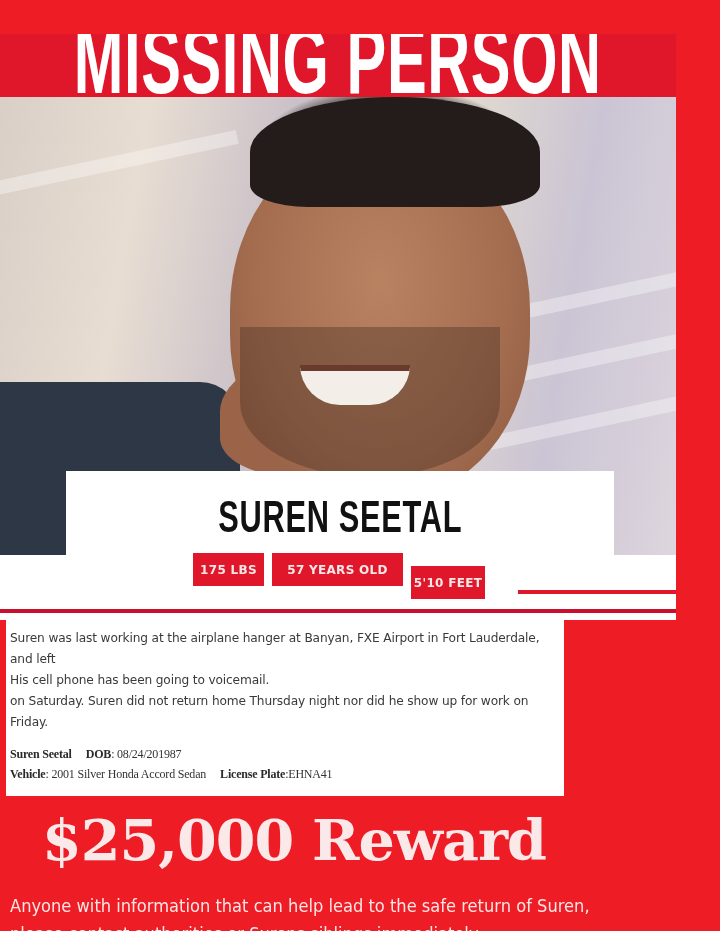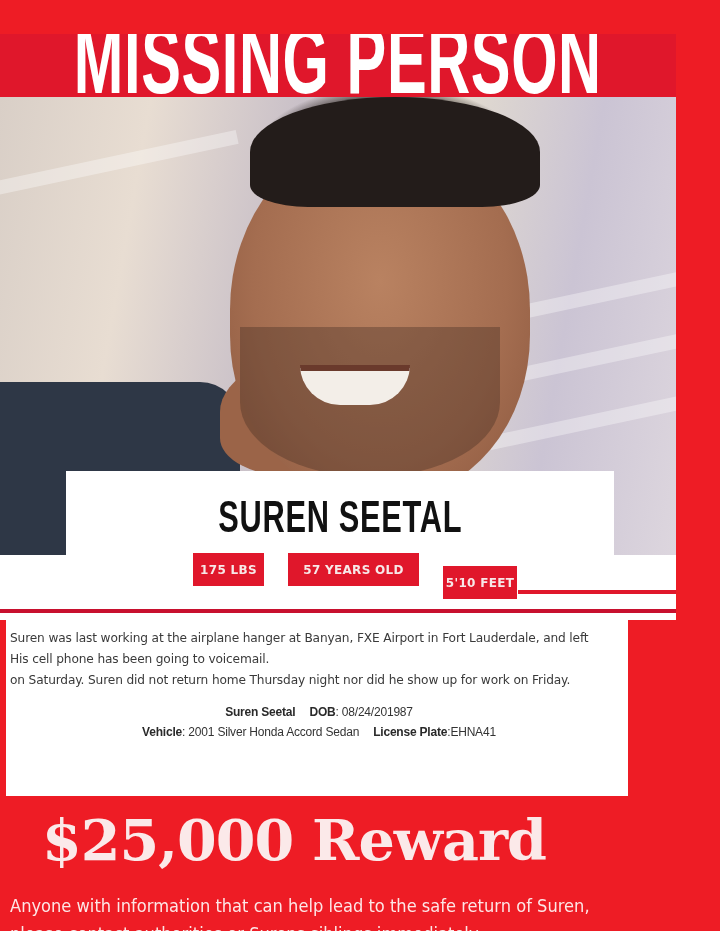--- a/index.html
+++ b/index.html
@@ -79,50 +79,50 @@
     letter-spacing: 1px;
     transform: scaleX(0.7);
     white-space: nowrap;
     margin-top: 8px;
   }
 
   .white-band { position: absolute; left: 0; top: 555px; width: 676px; height: 65px; background: #ffffff; }
 
   .badges {
     position: absolute; left: 193px; top: 553px; height: 33px;
-    display: flex; gap: 24px; border-radius: 9px;
+    display: flex; gap: 8px; border-radius: 9px;
   }
   .badge {
     background: #e0172b; color: #f7e8e8;
     font-family: "DejaVu Sans", sans-serif; font-weight: 700;
     font-size: 12px; height: 33px;
     display: flex; align-items: center; justify-content: center;
     letter-spacing: 0.3px;
   }
   .badge.b1 { width: 71px; }
   .badge.b2 { width: 131px; }
   .badge.b3 { width: 74px; margin-top: 13px; }
 
   .red-rule-short { position: absolute; left: 518px; top: 590px; width: 158px; height: 4px; background: #e0172b; }
   .red-rule { position: absolute; left: 0; top: 609px; width: 676px; height: 4px; background: #c8102e; }
 
   .info-box {
-    position: absolute; left: 6px; top: 618px; width: 622px; height: 178px;
+    position: absolute; left: 6px; top: 618px; width: 558px; height: 178px;
     background: #ffffff;
     padding: 10px 0 0 4px;
     color: #333333;
   }
   .desc {
     font-family: "DejaVu Sans", sans-serif;
     font-size: 12.2px;
     line-height: 21px;
     color: #3a3a3a;
     letter-spacing: -0.15px;
   }
-  .details { margin-top: 11px; text-align: center; font-family: Liberation Sans, sans-serif; font-size: 12px; line-height: 20px; color: #333; letter-spacing: -0.2px; }
+  .details { margin-top: 11px; font-family: Liberation Serif, serif; font-size: 12px; line-height: 20px; color: #333; letter-spacing: -0.2px; }
   .details .lbl { font-weight: 700; color: #2a2a2a; }
   .details .sp { display: inline-block; width: 14px; }
 
   .reward {
     position: absolute; left: 42px; top: 812px;
     color: #fbe9e9;
     font-family: "DejaVu Serif", serif;
     font-weight: 700;
     font-size: 56px;
     line-height: 1;

